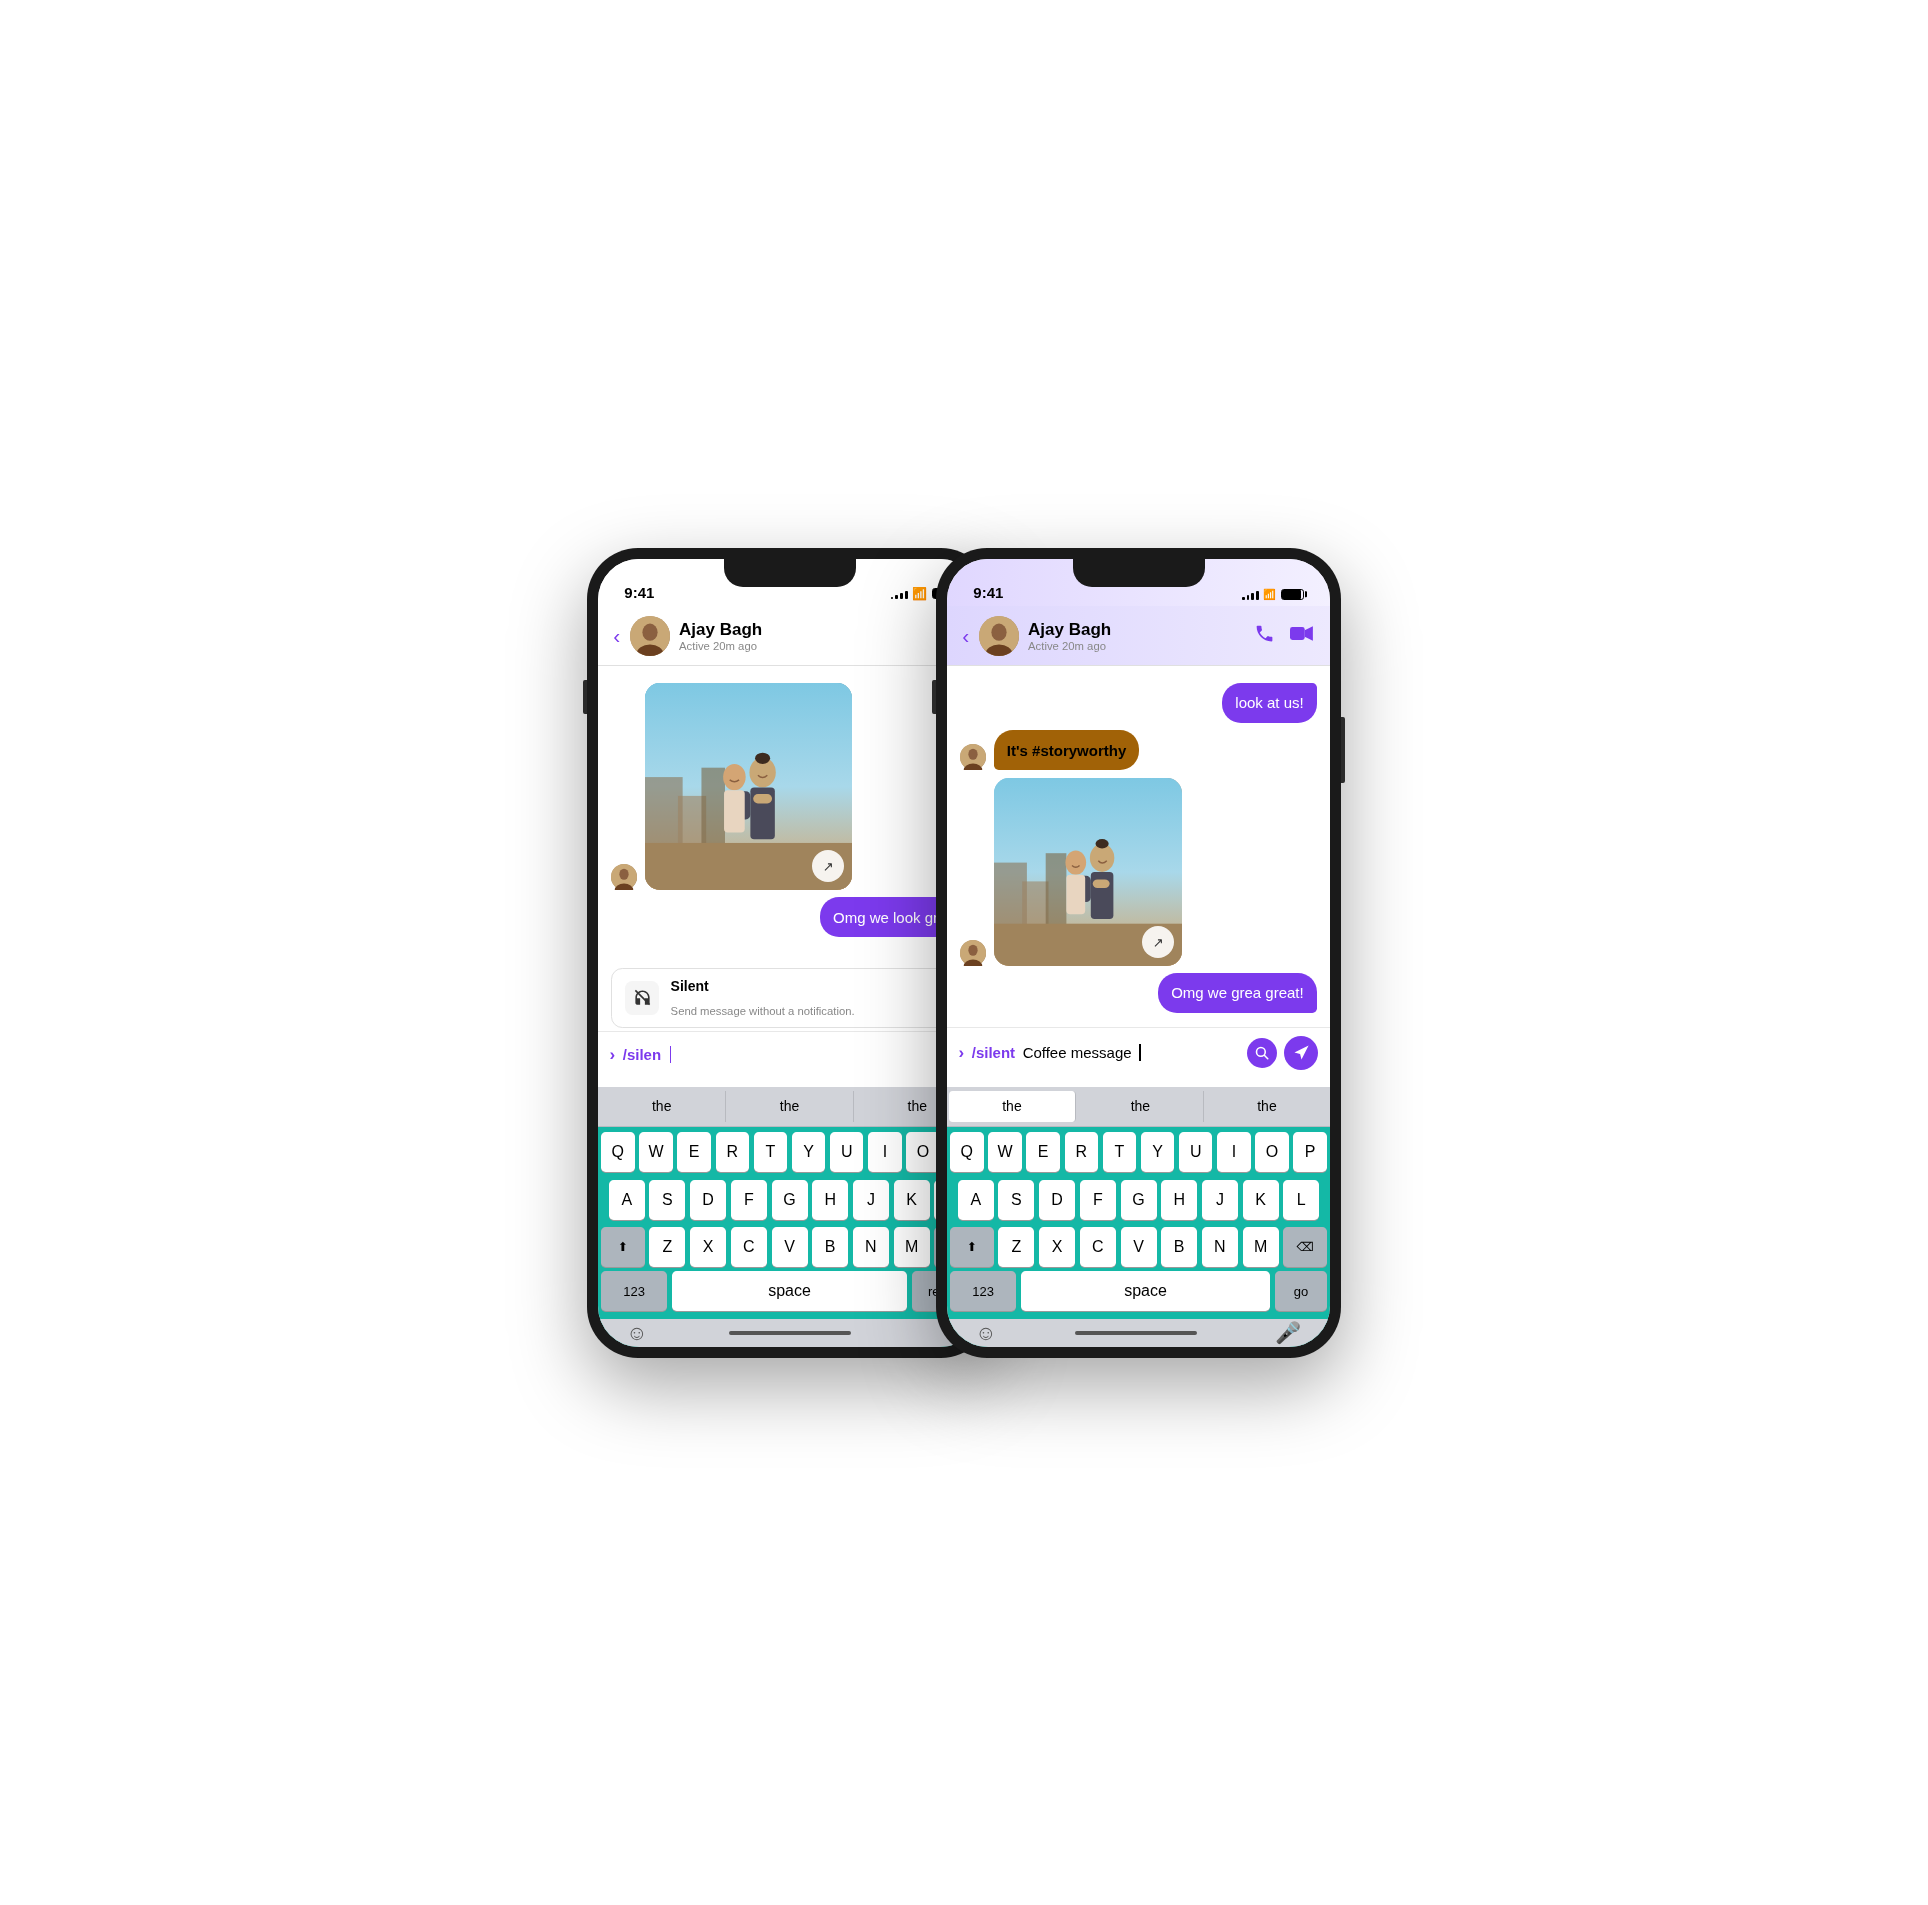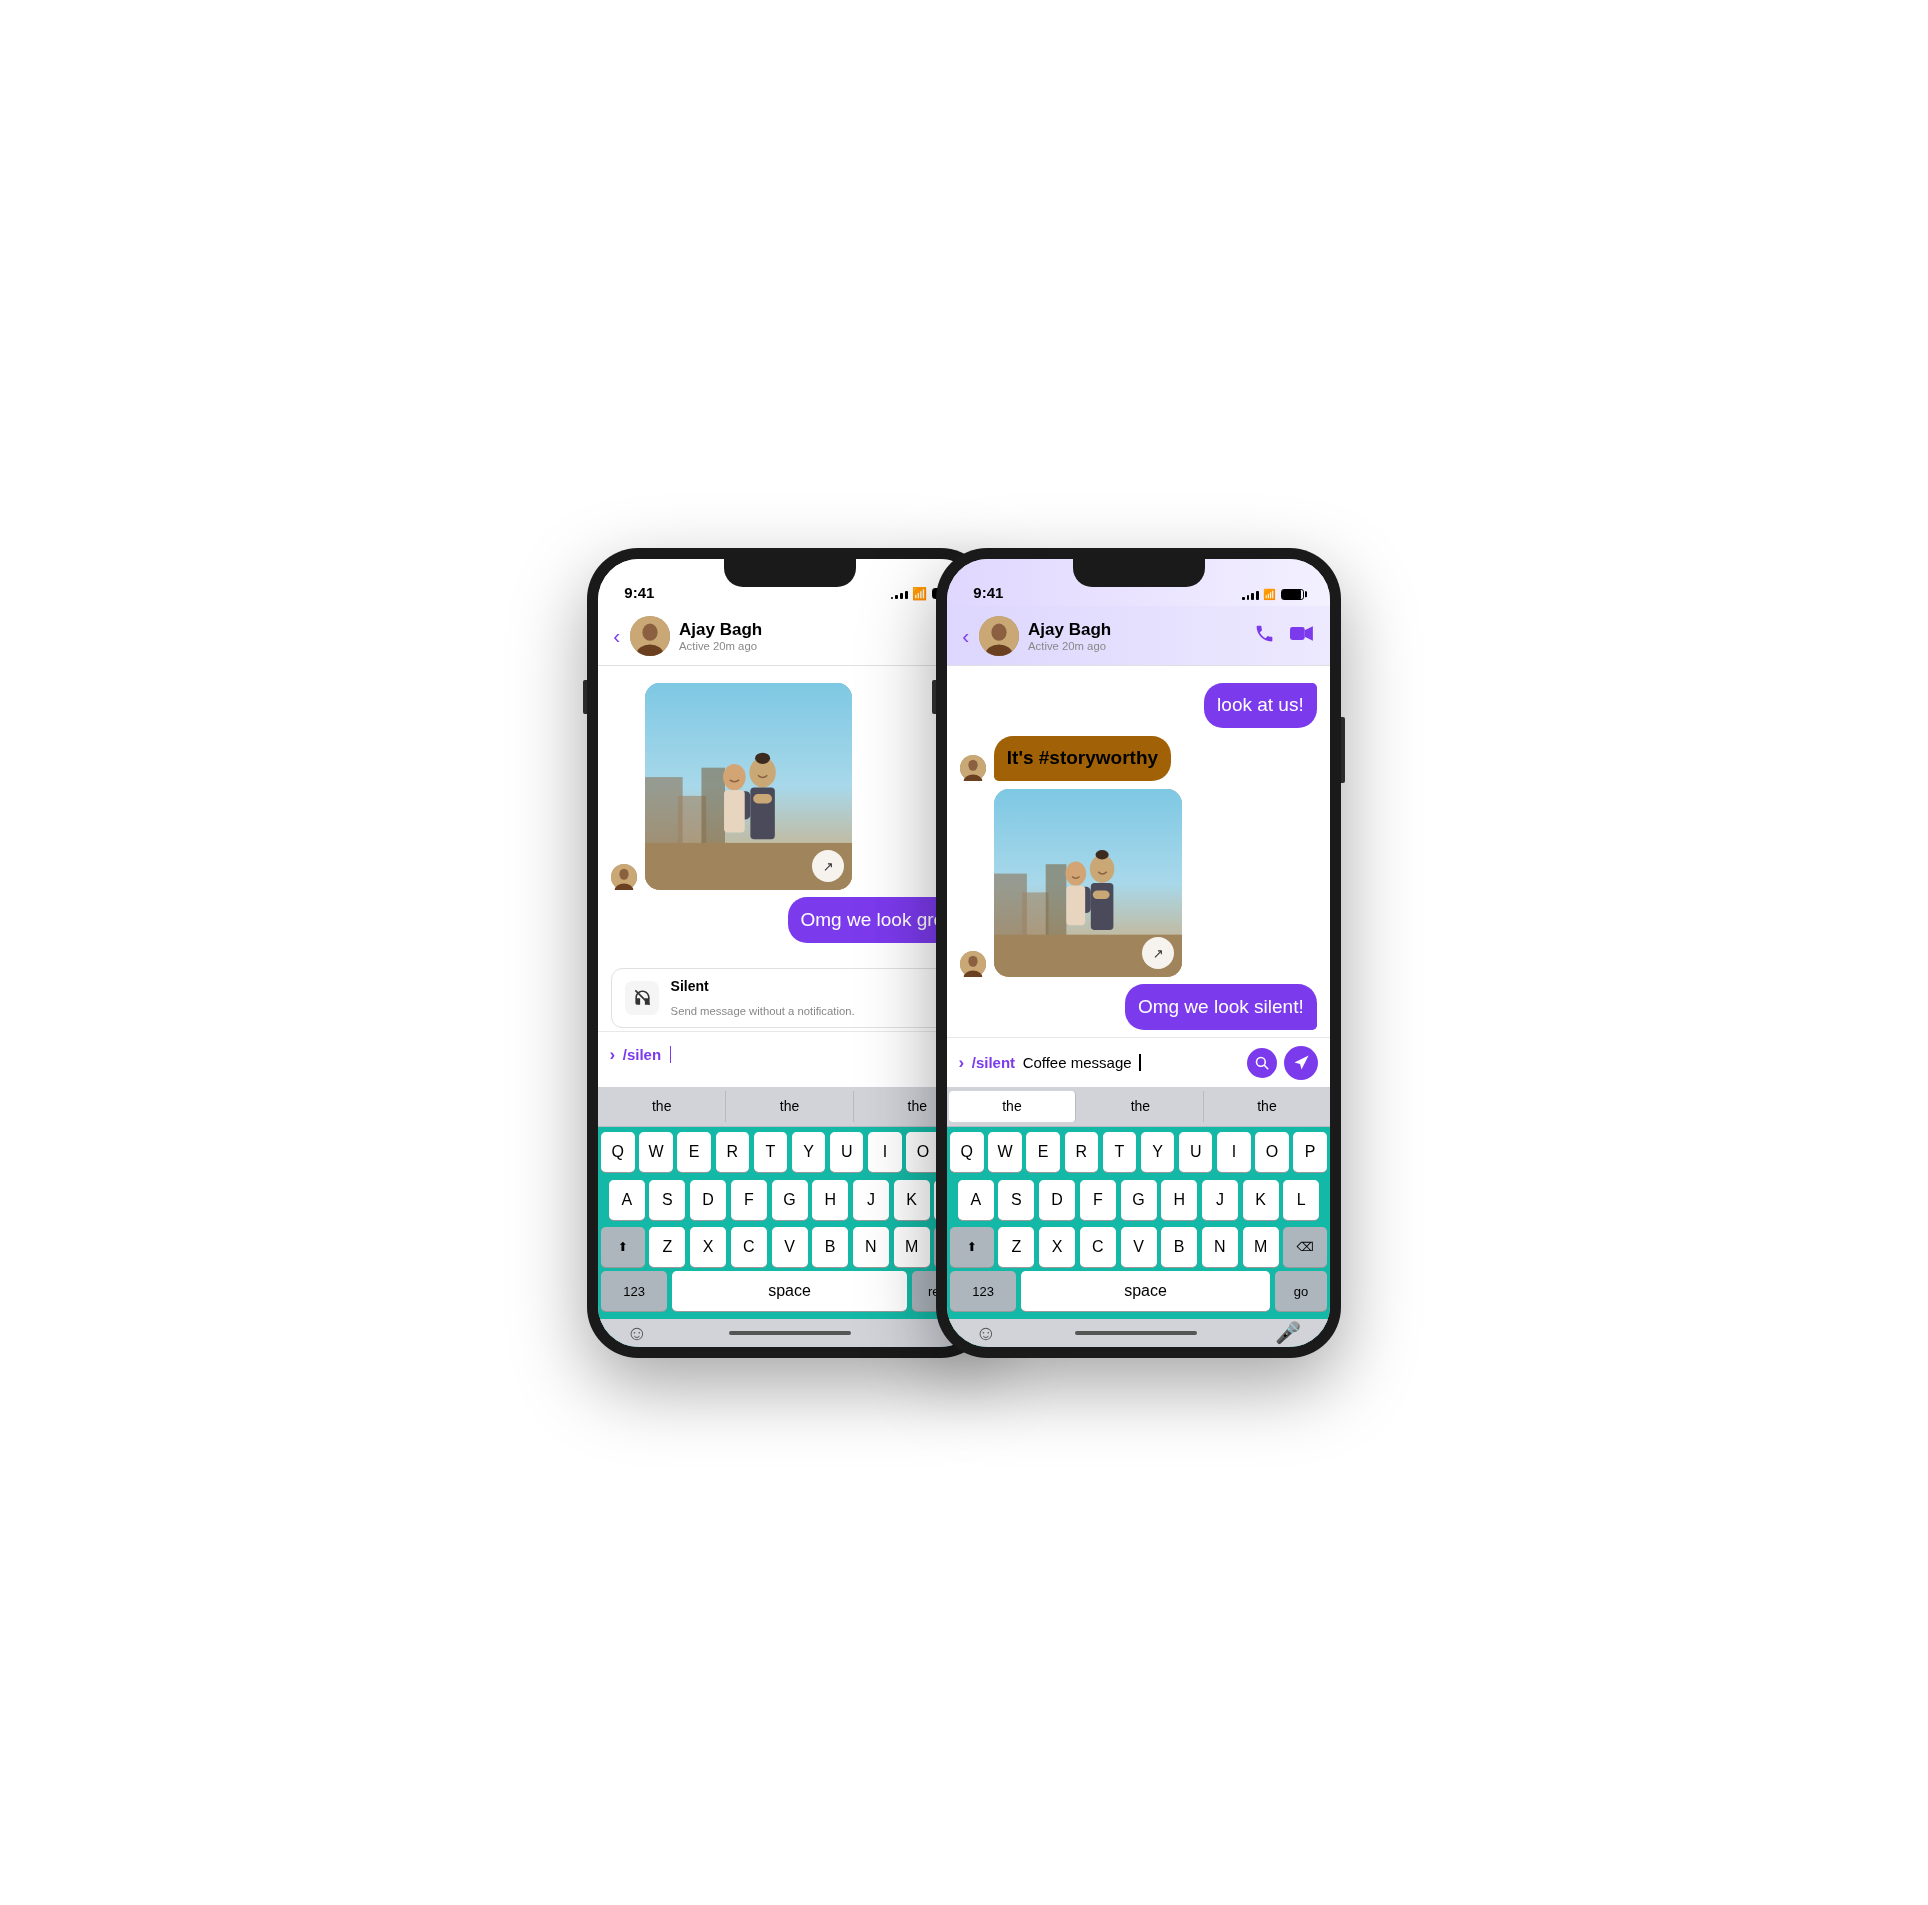--- a/index.html
+++ b/index.html
@@ -247,21 +247,21 @@
       height: 26px;
       border-radius: 50%;
       background: linear-gradient(135deg, #c4a882, #8b6e50);
       flex-shrink: 0;
     }
 
     .bubble {
       max-width: 75%;
       padding: 9.4px 13px;
       border-radius: 19px;
-      font-size: 19px;
+      font-size: 15px;
       line-height: 1.4;
     }
 
     .bubble.sent {
       background: #7c3aed;
       color: white;
       border-bottom-right-radius: 4.7px;
     }
 
     .bubble.received {
@@ -800,21 +800,21 @@
                   <path d="M111 88 Q115 93 120 88" stroke="#8b6040" stroke-width="1.5" fill="none"></path>
                   <path d="M83 93 Q87 97 91 93" stroke="#8b6040" stroke-width="1.5" fill="none"></path>
                   <rect x="0" y="155" width="200" height="45" fill="#a0845c"></rect>
                 </svg>
               </div>
               <div class="share-btn" style="right:7.5px;bottom:7.5px;">↗</div>
             </div>
           </div>
 
           <div class="msg-row sent">
-            <div class="bubble sent">Omg we look silent!</div>
+            <div class="bubble sent">Omg we grea great!</div>
           </div>
 
         </div>
 
         <div class="input-bar">
           <span class="slash-indicator">›</span>
           <span style="font-size:15px;color:#7c3aed;font-weight:600;">/silent</span>
           <span style="font-size:15px;color:#000;"> Coffee message</span>
             <span style="display:inline-block;width:1.9px;height:17px;background:#000;vertical-align:middle;"></span>
           <div style="flex:1"></div>

